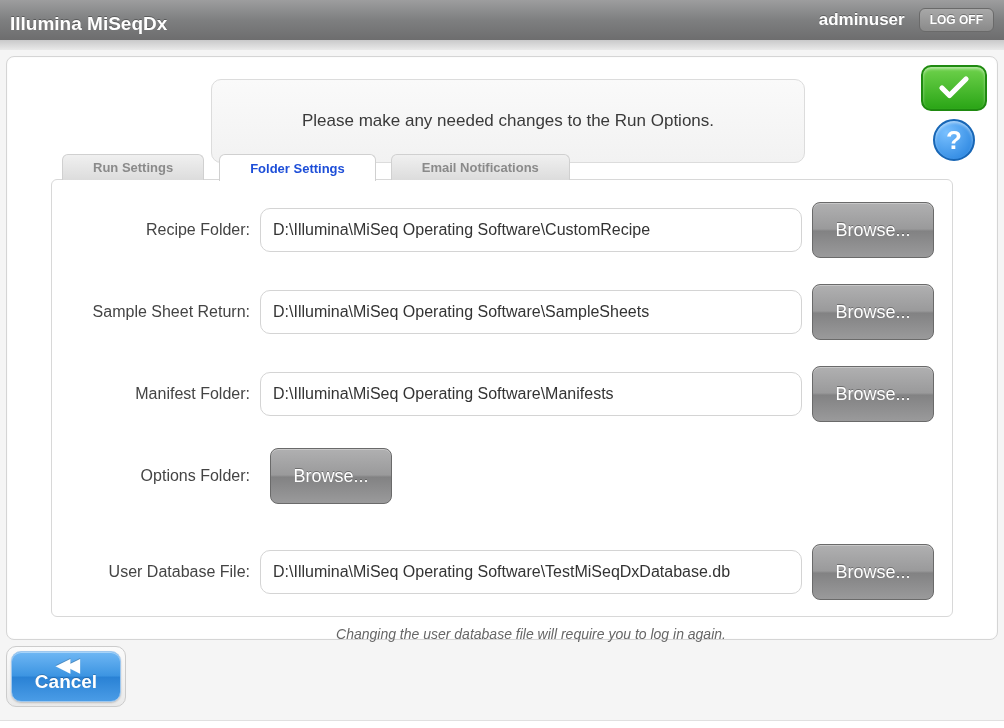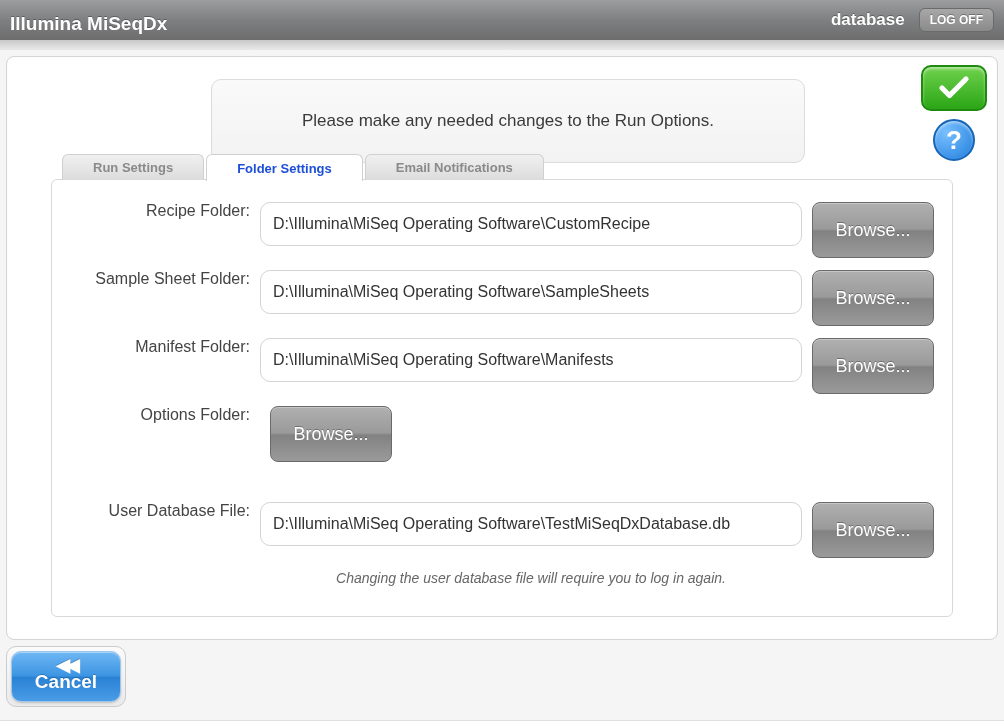--- a/index.html
+++ b/index.html
@@ -110,21 +110,21 @@
     bottom: 22px;
     border: 1px solid #d8d8d8;
     border-radius: 6px;
     background: #fff;
   }
   .tabs {
     position: absolute;
     top: -26px;
     left: 10px;
     display: flex;
-    gap: 3px;
+    gap: 16px;
   }
   .tab {
     height: 26px;
     padding: 0 30px;
     border: 1px solid #d0d0d0;
     border-bottom: none;
     border-top-left-radius: 6px;
     border-top-right-radius: 6px;
     display: flex;
     align-items: center;
@@ -141,21 +141,22 @@
     background: #fff;
     color: #1d4ed8;
     position: relative;
     z-index: 2;
     height: 27px;
     top: 0;
   }
   .form-rows { padding: 22px 18px 10px 18px; }
   .form-row {
     display: flex;
-    margin-bottom: 12px;
+    align-items: center;
+    margin-bottom: 26px;
   }
   .form-row.gap { margin-top: 40px; }
   .form-label {
     width: 190px;
     text-align: right;
     padding-right: 10px;
     font-size: 16px;
     color: #444;
   }
   .form-input {
@@ -253,21 +254,21 @@
     padding-bottom: 2px;
   }
   .status-tile.small { height: 52px; }
   .status-tile.withtemp { height: 60px; }
 </style>
 </head>
 <body>
 
 <div class="titlebar">
   <div class="app-title">Illumina MiSeqDx</div>
-  <div class="username">database</div>
+  <div class="username">adminuser</div>
   <button class="logoff-btn">LOG OFF</button>
 </div>
 <div class="sub-gradient"></div>
 
 <div class="main-area">
 
   <div class="instruction-box">Please make any needed changes to the Run Options.</div>
 
   <div class="ok-icon">
     <svg viewBox="0 0 24 24">
@@ -287,21 +288,21 @@
 
     <div class="form-rows">
 
       <div class="form-row">
         <div class="form-label">Recipe Folder:</div>
         <input class="form-input" value="D:\Illumina\MiSeq Operating Software\CustomRecipe" style="">
         <button class="browse-btn">Browse...</button>
       </div>
 
       <div class="form-row">
-        <div class="form-label">Sample Sheet Folder:</div>
+        <div class="form-label">Sample Sheet Return:</div>
         <input class="form-input" value="D:\Illumina\MiSeq Operating Software\SampleSheets" style="">
         <button class="browse-btn">Browse...</button>
       </div>
 
       <div class="form-row">
         <div class="form-label">Manifest Folder:</div>
         <input class="form-input" value="D:\Illumina\MiSeq Operating Software\Manifests" style="">
         <button class="browse-btn">Browse...</button>
       </div>
 

